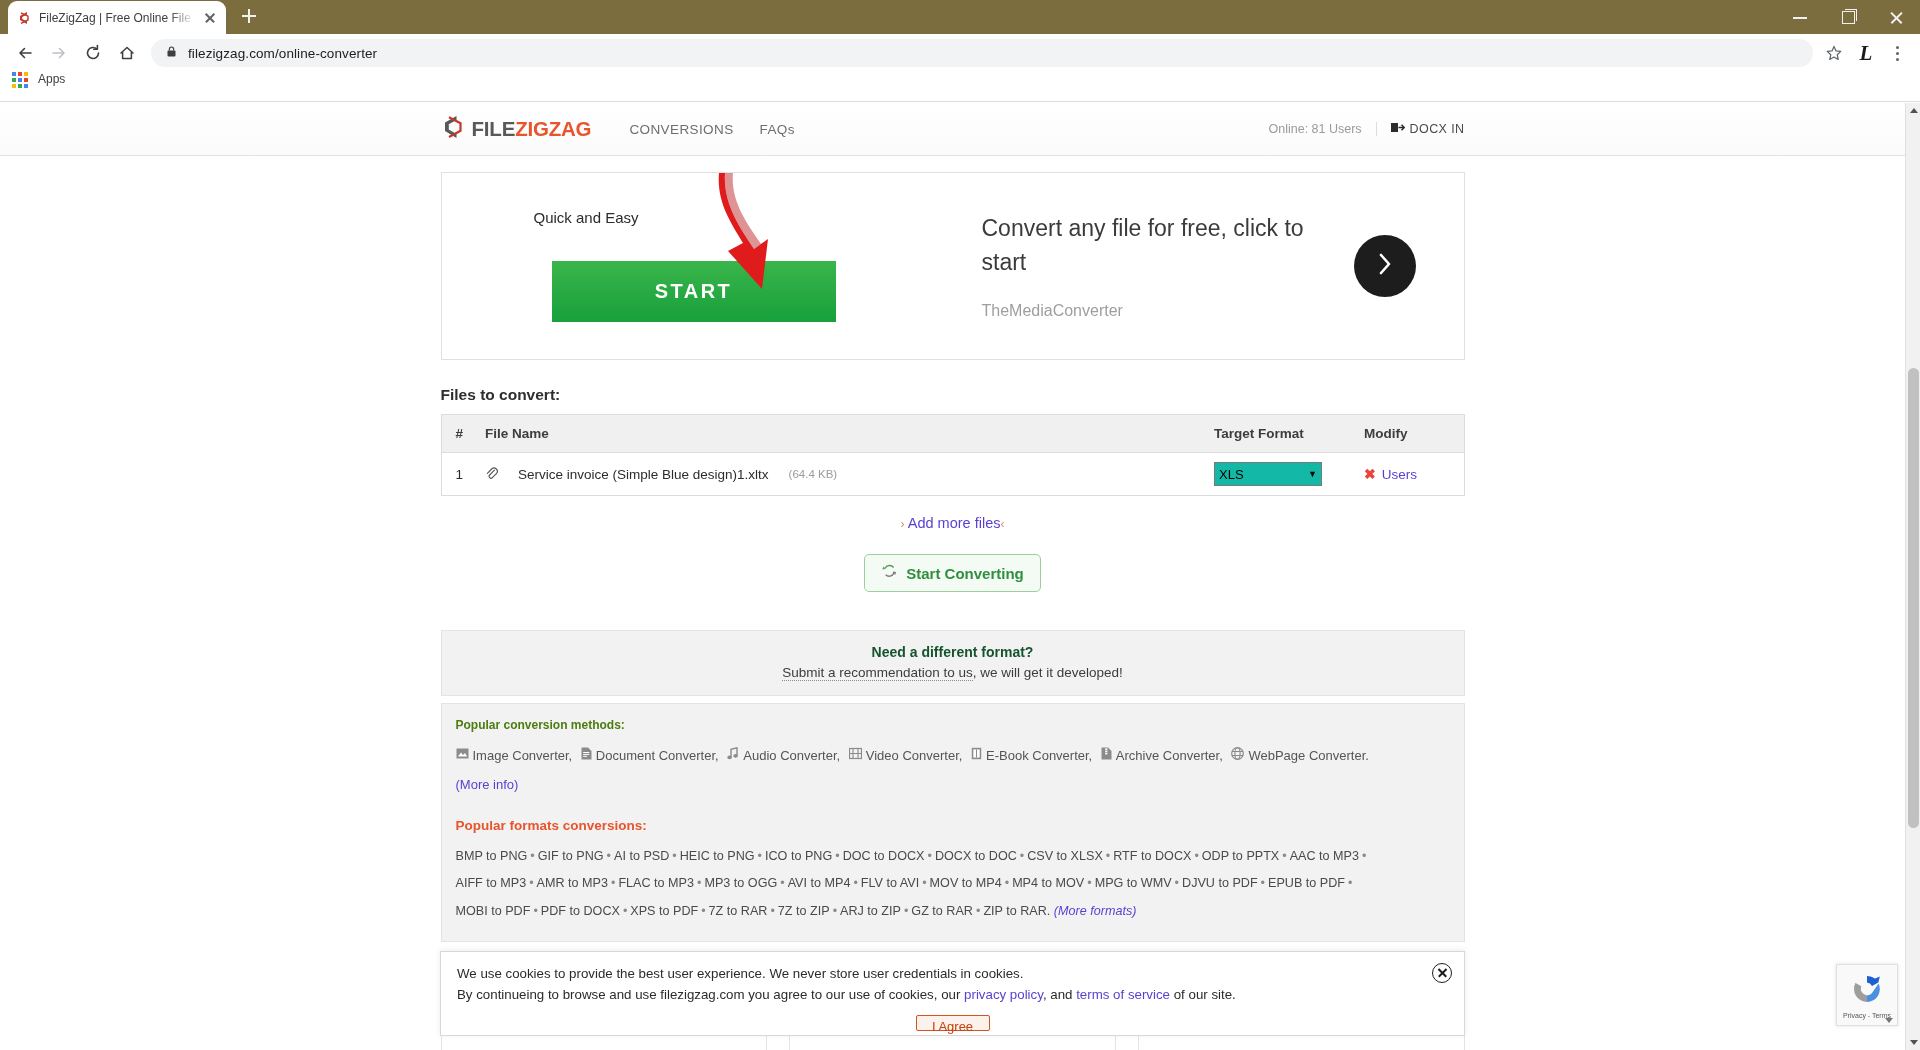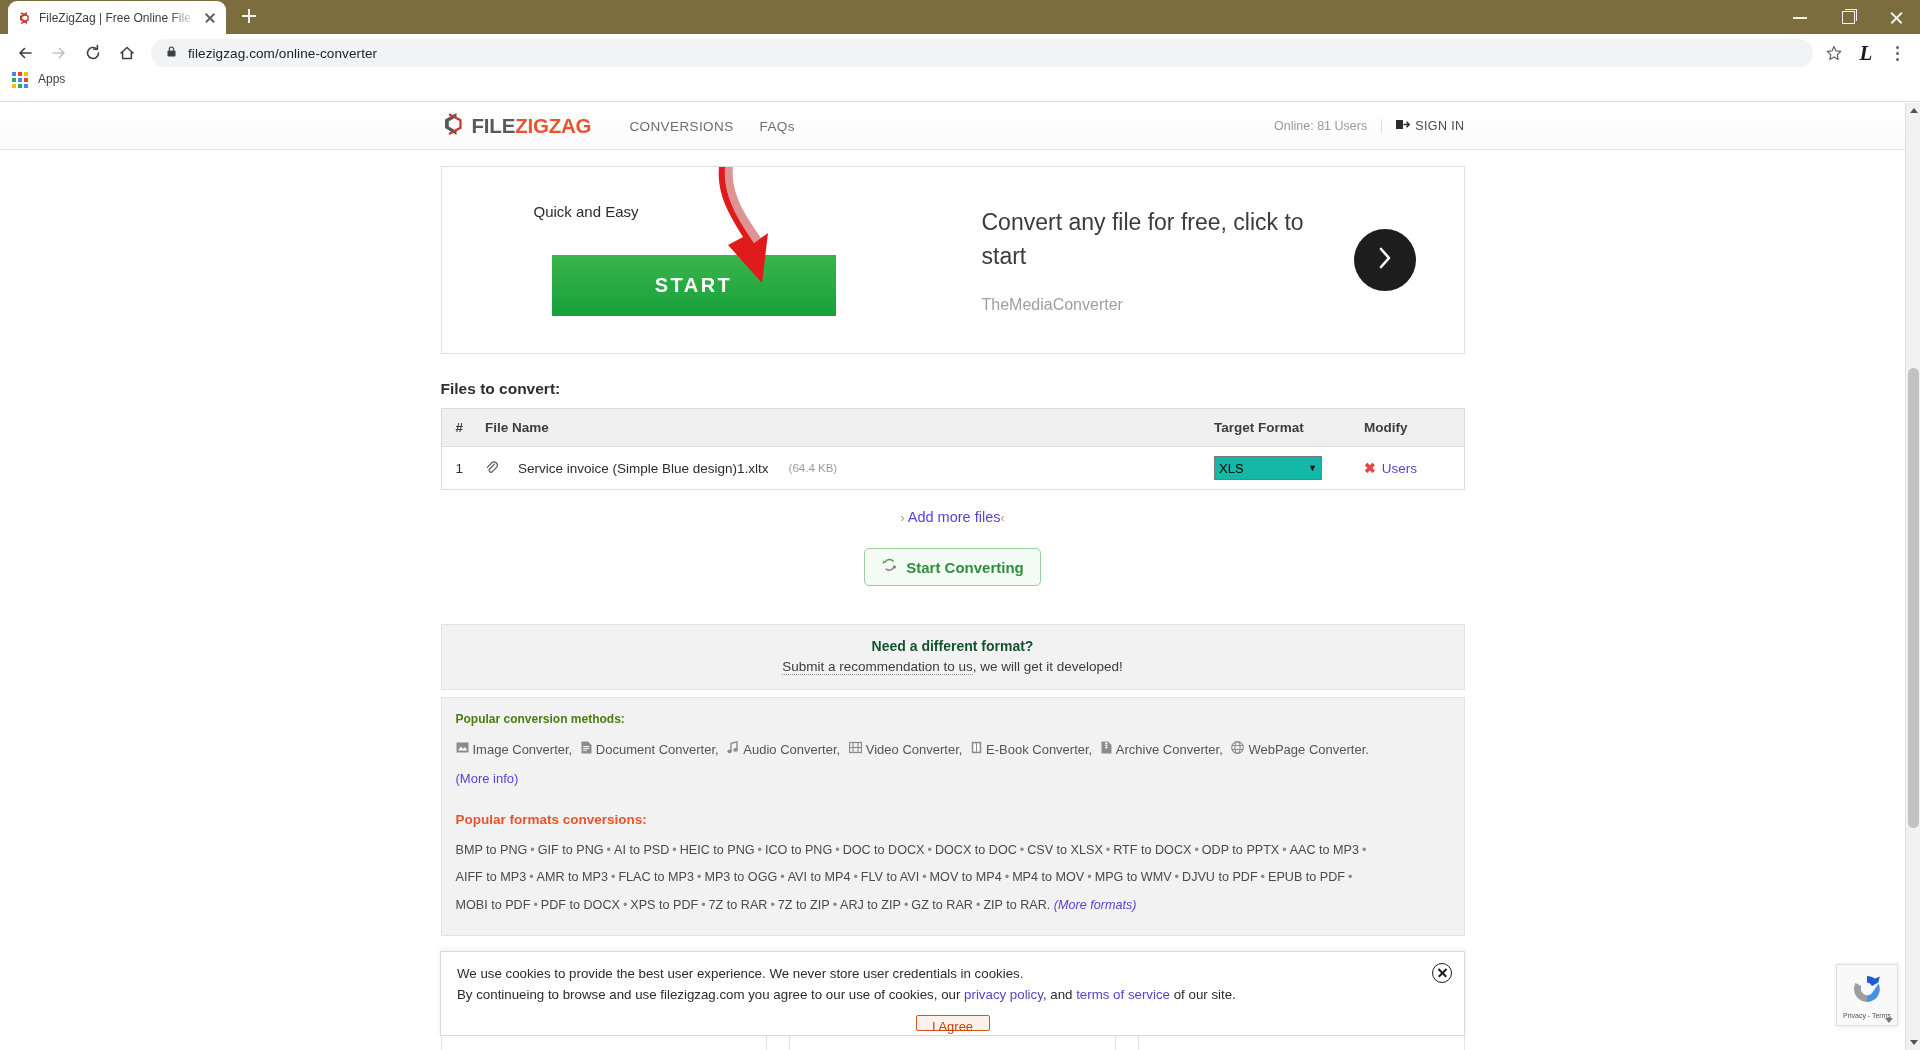--- a/index.html
+++ b/index.html
@@ -97,21 +97,21 @@
 
   
   .viewport {
     position: absolute; top: 103px; left: 0; width: 1920px; height: 947px;
     background: #ffffff; overflow: hidden;
   }
   .page { width: 1905px; position: relative; }
 
   
   .site-header {
-    height: 47px; border-bottom: 1px solid #e2e2e2;
+    height: 53px; border-bottom: 1px solid #e2e2e2;
     background: linear-gradient(to bottom,#ffffff 0%,#fbfbfb 100%);
     display: flex; align-items: center;
   }
   .hdr-inner { width: 1024px; margin: 0 auto; display: flex; align-items: center; height: 53px; }
   .logo { display: flex; align-items: center; gap: 7px; }
   .logo-text { font-size: 20.5px; font-weight: bold; letter-spacing: -0.2px; }
   .logo-file { color: #58595b; }
   .logo-zig { color: #e8542b; }
   .nav { display: flex; align-items: center; gap: 26px; margin-left: 38px; }
   .nav a { font-size: 13.5px; color: #6d6e71; text-decoration: none; letter-spacing: .4px; }
@@ -360,21 +360,21 @@
           </div>
           <div class="hdr-right">
             <span class="online-users">Online: 81 Users</span>
             <a href="#" class="signin">
               <span>
                 <svg width="14" height="13" viewBox="0 0 14 13">
                     <path d="M0 2 L7 2 L7 11 L0 11 Z" fill="#2b2b2b"></path>
                     <path d="M7.5 6.5 H13 M10.5 3.8 L13.3 6.5 L10.5 9.2" fill="none" stroke="#2b2b2b" stroke-width="1.5"></path>
                   </svg>
               </span>
-              <span>SIGN IN</span>
+              <span>DOCX IN</span>
             </a>
           </div>
         </div>
       </div>
 
       <div class="content">
 
         <div class="ad-banner">
           <div class="ad-left">
             <div class="ad-quick">Quick and Easy</div>

